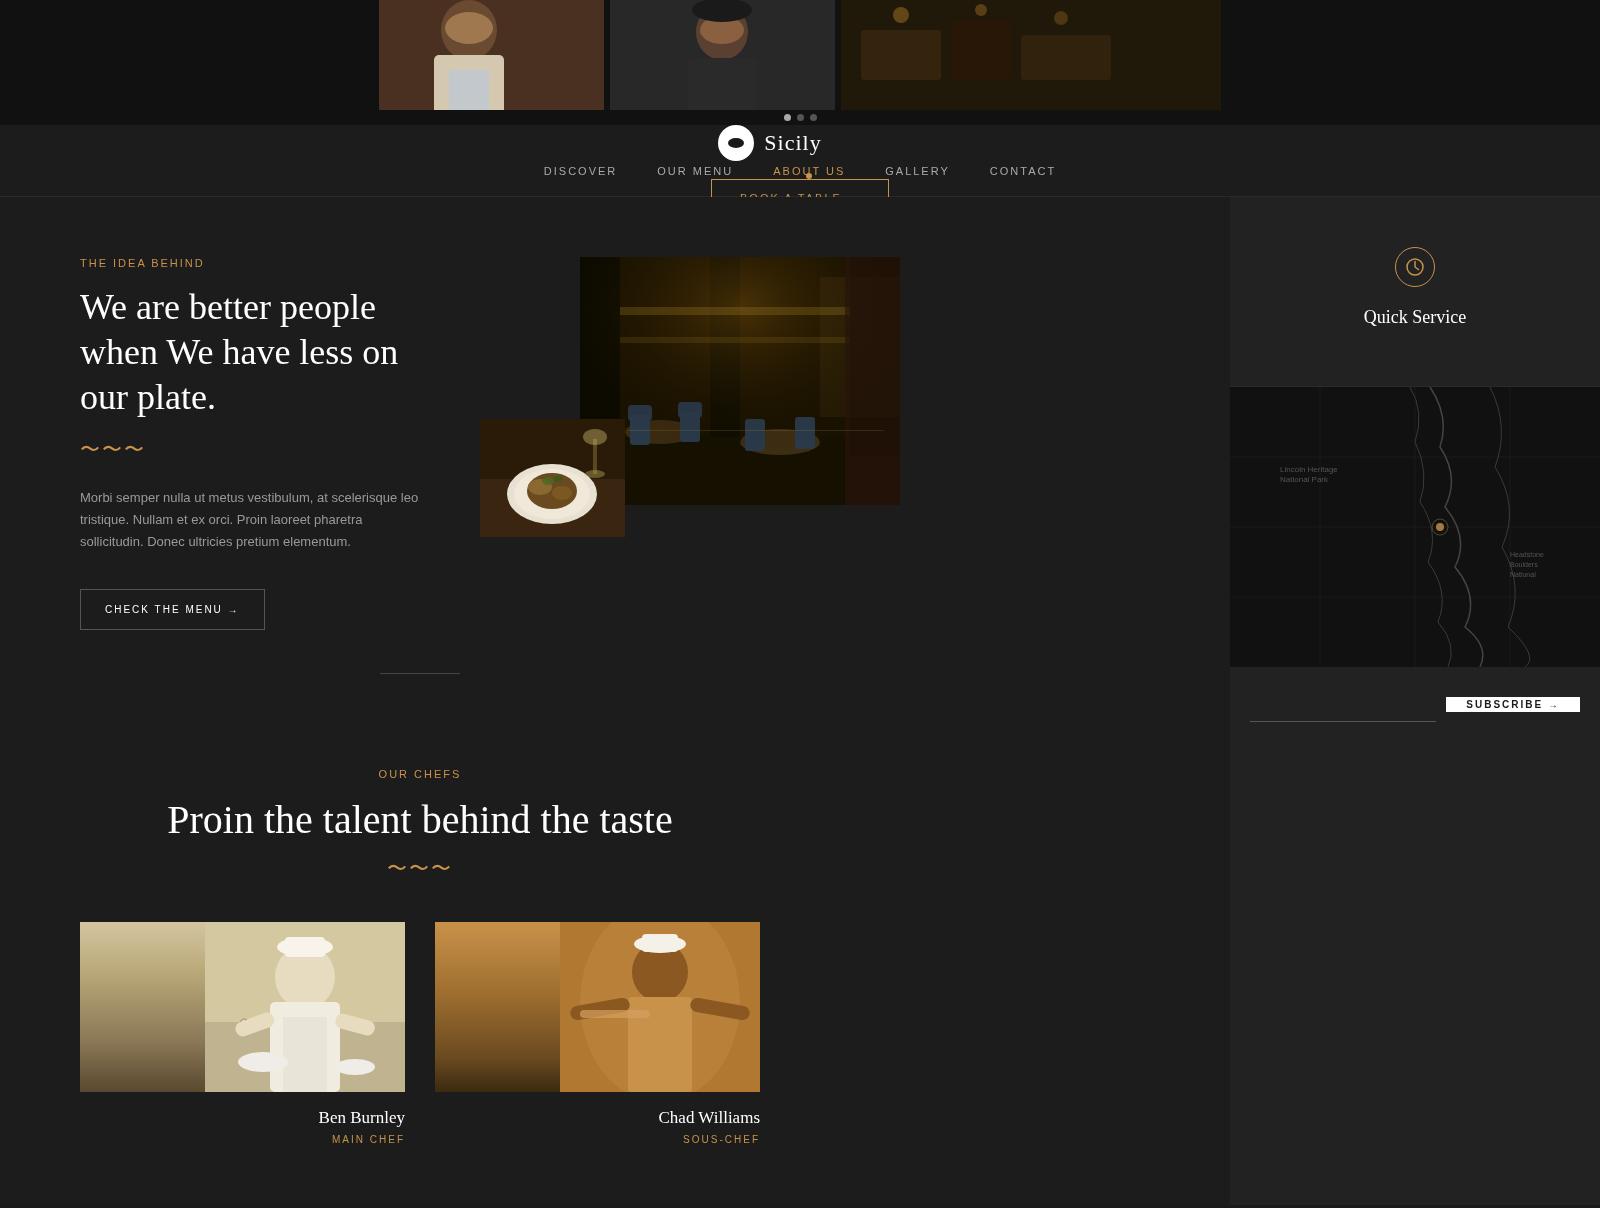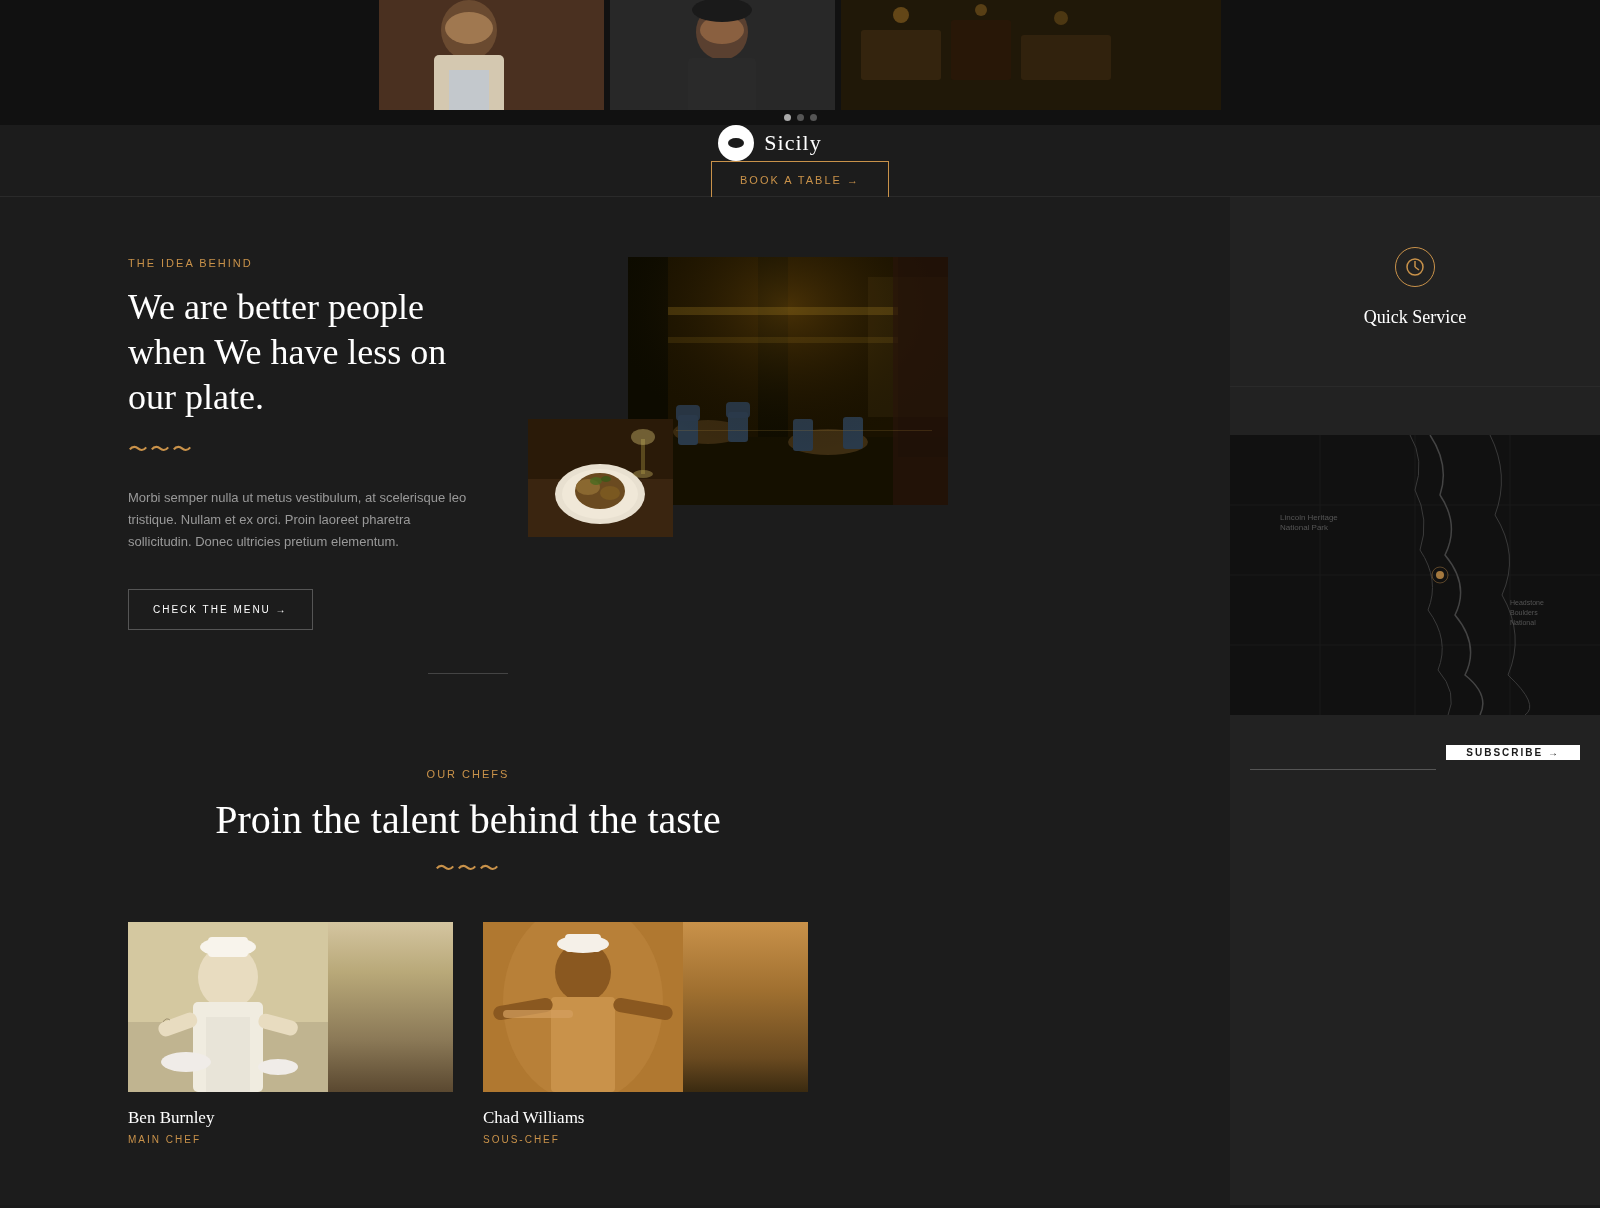--- a/index.html
+++ b/index.html
@@ -180,21 +180,20 @@
       color: #888;
       font-family: Arial, sans-serif;
     }
 
     
     .map-area {
       height: 280px;
       background: #1a1a1a;
       position: relative;
       overflow: hidden;
-      margin-top: 48px;
     }
     .map-svg {
       width: 100%;
       height: 100%;
     }
 
     
     .subscribe-area {
       padding: 20px 20px;
       display: flex;
@@ -257,21 +256,21 @@
       font-weight: 400;
       color: #fff;
       margin-bottom: 12px;
     }
     .chefs-grid {
       display: flex;
       gap: 30px;
     }
     .chef-card {
       flex: 1;
-      text-align: left;
+      text-align: right;
     }
     .chef-photo {
       width: 100%;
       height: 170px;
       background: #333;
       margin-bottom: 16px;
       overflow: hidden;
       position: relative;
     }
     .chef-photo-1 {
@@ -432,27 +431,45 @@
         <ellipse cx="10" cy="10" rx="8" ry="5" fill="#1a1a1a"></ellipse>
         <ellipse cx="7" cy="9" rx="2" ry="1.5" fill="#1a1a1a" stroke="#1a1a1a"></ellipse>
         <ellipse cx="13" cy="9" rx="2" ry="1.5" fill="#1a1a1a" stroke="#1a1a1a"></ellipse>
 
         <path d="M5,11 Q7,9 10,11 Q13,9 15,11" stroke="#1a1a1a" stroke-width="1.5" fill="none"></path>
       </svg>
     </div>
     <span class="nav-logo-text">Sicily</span>
   </div>
 
+  <ul class="nav-links">
+    <li>
+      <a href="#">DISCOVER</a>
+    </li>
+    <li>
+      <a href="#">OUR MENU</a>
+    </li>
+    <li style="position:relative;">
+      <a href="#" class="active">ABOUT US</a>
+      <div class="nav-active-indicator"></div>
+    </li>
+    <li>
+      <a href="#">GALLERY</a>
+    </li>
+    <li>
+      <a href="#">CONTACT</a>
+    </li>
+  </ul>
 
   <button class="nav-cta">BOOK A TABLE →</button>
 </nav>
 
 <div style="display:flex; position:relative; background:#1c1c1c;">
 
-  <div style="flex:1; min-width:0;padding-left:48px;">
+  <div style="flex:1; min-width:0;">
 
     <div class="content-area">
       <div class="about-section">
 
         <div class="about-text">
           <div class="section-label">THE IDEA BEHIND</div>
           <h2 class="about-headline">We are better people when We have less on our plate.</h2>
           <span class="decorative-wave">〜〜〜</span>
           <p class="about-body">Morbi semper nulla ut metus vestibulum, at scelerisque leo tristique. Nullam et ex orci. Proin laoreet pharetra sollicitudin. Donec ultricies pretium elementum.</p>
           <button class="check-menu-btn">CHECK THE MENU →</button>

